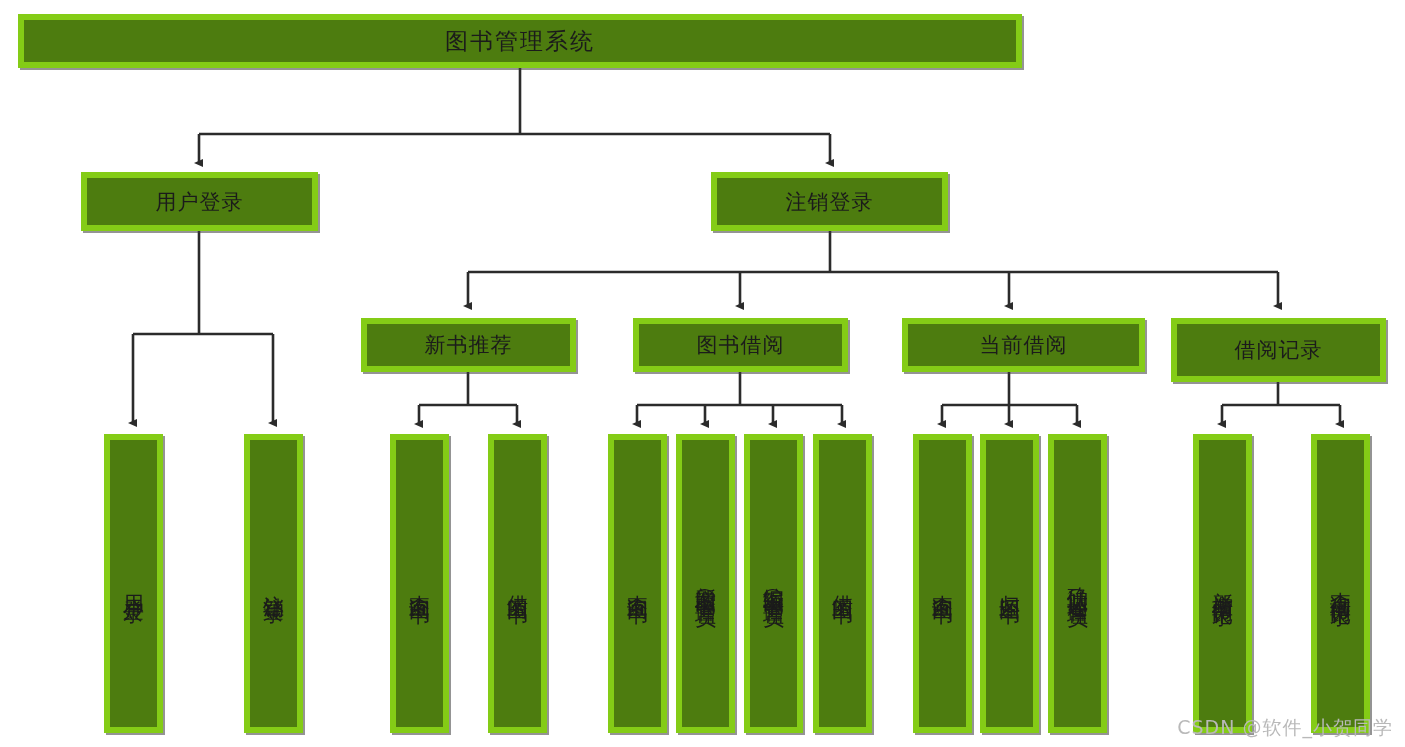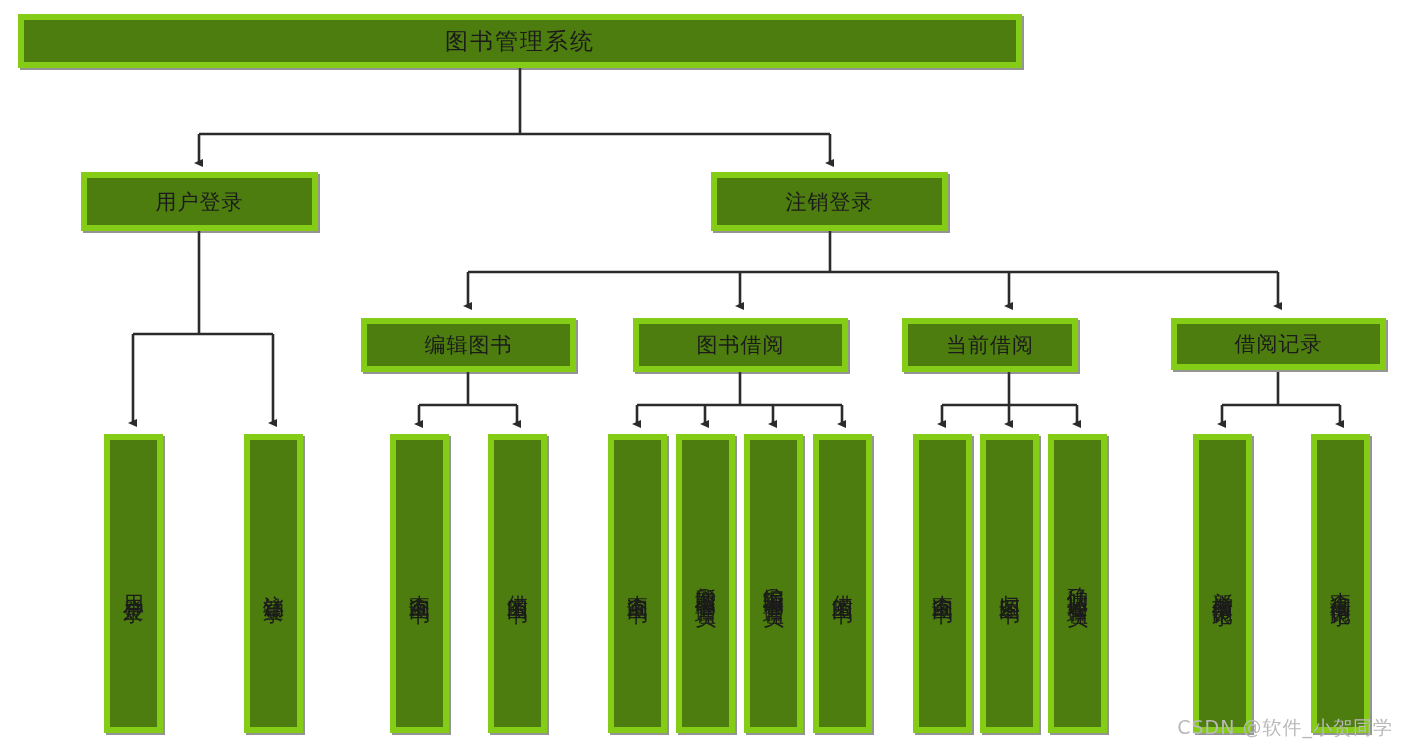--- a/index.html
+++ b/index.html
@@ -134,32 +134,32 @@
 
   <div class="node h" style="left:81px;top:172px;width:237px;height:59px;">
     <span class="htext">用户登录</span>
   </div>
 
   <div class="node h" style="left:711px;top:172px;width:237px;height:59px;">
     <span class="htext">注销登录</span>
   </div>
 
   <div class="node h" style="left:361px;top:318px;width:215px;height:54px;">
-    <span class="htext">编辑图书</span>
+    <span class="htext">新书推荐</span>
   </div>
 
   <div class="node h" style="left:633px;top:318px;width:215px;height:54px;text-align:center;">
     <span class="htext">图书借阅</span>
   </div>
 
-  <div class="node h" style="left:902px;top:318px;width:176px;height:54px;">
+  <div class="node h" style="left:902px;top:318px;width:243px;height:54px;">
     <span class="htext">当前借阅</span>
   </div>
 
-  <div class="node h" style="left:1171px;top:318px;width:215px;height:52px;">
+  <div class="node h" style="left:1171px;top:318px;width:215px;height:64px;">
     <span class="htext">借阅记录</span>
   </div>
 
   <div class="node v" style="left:104px;top:434px;width:59px;height:299px;">
     <span class="vtext">用户登录</span>
   </div>
 
   <div class="node v" style="left:244px;top:434px;width:59px;height:299px;">
     <span class="vtext">注销登录</span>
   </div>

